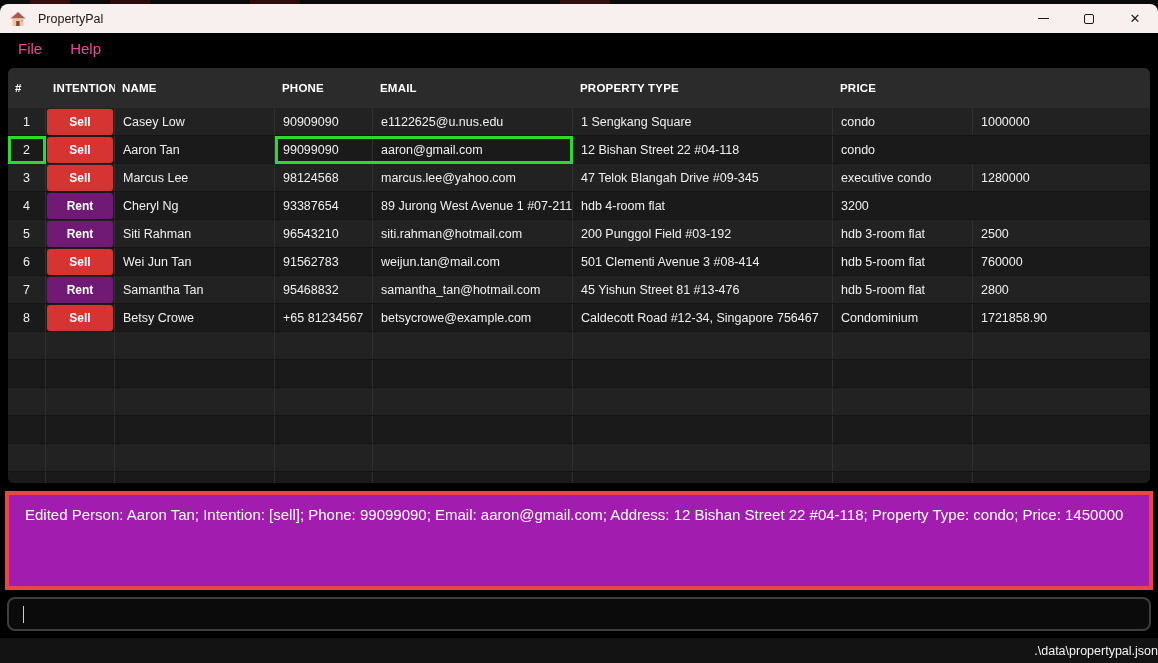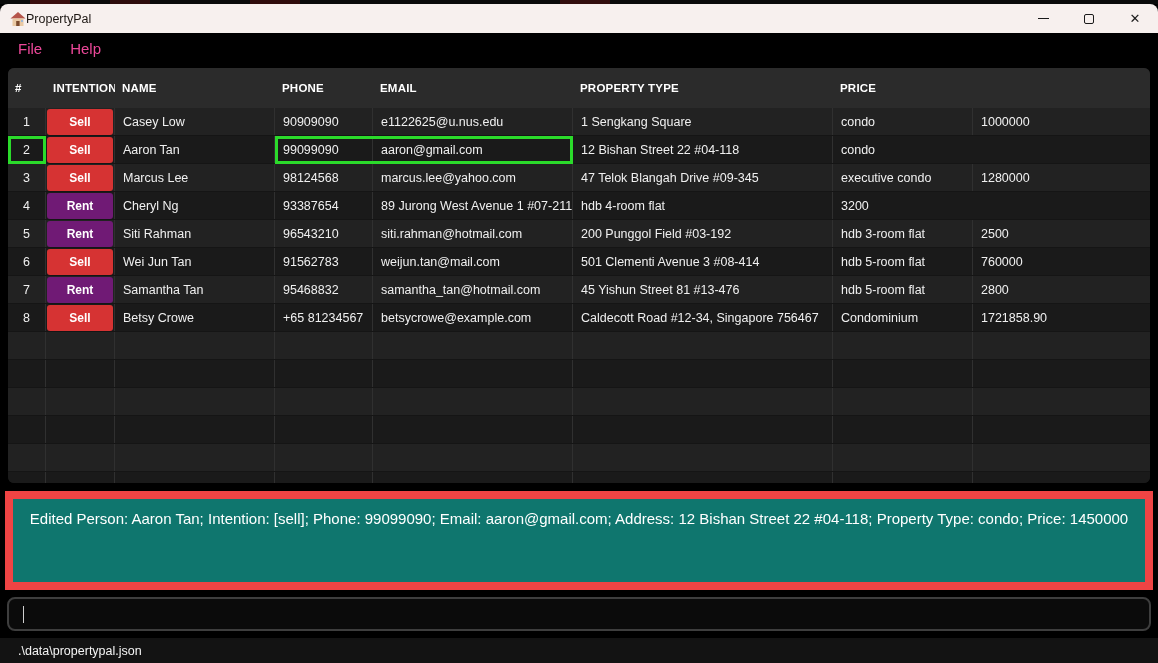--- a/index.html
+++ b/index.html
@@ -7,21 +7,21 @@
               font-family:"Liberation Sans","DejaVu Sans",sans-serif; }
 
   .top-strip { height:4px; width:100%;
     background:linear-gradient(90deg,#0a0a0a 0 30px,#3a0d0d 30px 70px,#0a0a0a 70px 110px,
       #2e0b0b 110px 150px,#0a0a0a 150px 250px,#300c0c 250px 300px,#0a0a0a 300px 560px,
       #320d0d 560px 610px,#0a0a0a 610px 100%); }
 
   
   .titlebar { height:29px; background:#f7f0ee; border-radius:8px 8px 0 0;
     display:flex; align-items:center; justify-content:space-between; }
-  .title-left { display:flex; align-items:center; gap:0; padding-left:10px; }
+  .title-left { display:flex; align-items:center; gap:12px; padding-left:10px; }
   .app-title { font-size:12.5px; color:#1d1713; }
   .win-controls { display:flex; height:100%; }
   .win-btn { width:46px; height:100%; display:flex; align-items:center; justify-content:center; cursor:default; }
   .glyph-min { width:11px; height:1px; background:#1a1a1a; display:inline-block; }
   .glyph-max { width:10px; height:10px; border:1.2px solid #1a1a1a; border-radius:2px; display:inline-block; }
   .glyph-close { font-size:13px; color:#1a1a1a; line-height:1; }
 
   
   .menubar { height:30px; background:#000; display:flex; align-items:center; padding-left:18px; gap:28px; }
   .menu-item { color:#ec4899; font-size:15px; }
@@ -44,34 +44,34 @@
   .cell:last-child { border-right:none; }
   .cell.col-index { justify-content:center; padding-left:0; }
   .cell.col-intention { padding:0 1px;font-weight:bold; }
   .badge { width:100%; height:26px; border-radius:3px; display:flex; align-items:center;
     justify-content:center; font-size:12px; color:#fff; }
   .badge.sell { background:#d63333; }
   .badge.rent { background:#701a75; }
   .hl-box { position:absolute; border:3px solid #2bdb2b; pointer-events:none; }
 
   
-  .result-box { margin:8px 5px 0 5px; width:1148px; height:99px; background:#0f766e;
-    border:8px solid #ef4444; padding:11px 16px; color:#fff; font-size:15px;
-    overflow:hidden; white-space:nowrap;text-align:center; }
+  .result-box { margin:8px 5px 0 5px; width:1148px; height:99px; background:#a21caf;
+    border:4px solid #ef4444; padding:11px 16px; color:#fff; font-size:15px;
+    overflow:hidden; white-space:nowrap; }
 
   
   .command-box { margin:7px 7px 0 7px; width:1144px; height:34px; background:#0b0b0b;
     border:2px solid #3e3e3e; border-radius:8px; display:flex; align-items:center;
     padding-left:14px; }
   .caret { width:1px; height:17px; background:#cfcfcf; display:inline-block; }
   .cmd-text { color:#f0f0f0; font-size:14px; }
 
   
   .status-bar { margin-top:7px; height:26px; background:#131313; display:flex;
-    align-items:center; padding-left:18px; }
+    align-items:center; padding-left:10px;justify-content:flex-end; }
   .status-text { color:#f5f5f5; font-size:12.5px; }
 </style>
 </head>
 <body>
 
 <div class="top-strip"></div>
 
 <div class="titlebar">
   <div class="title-left">
     <svg width="16" height="16" viewBox="0 0 16 16">

